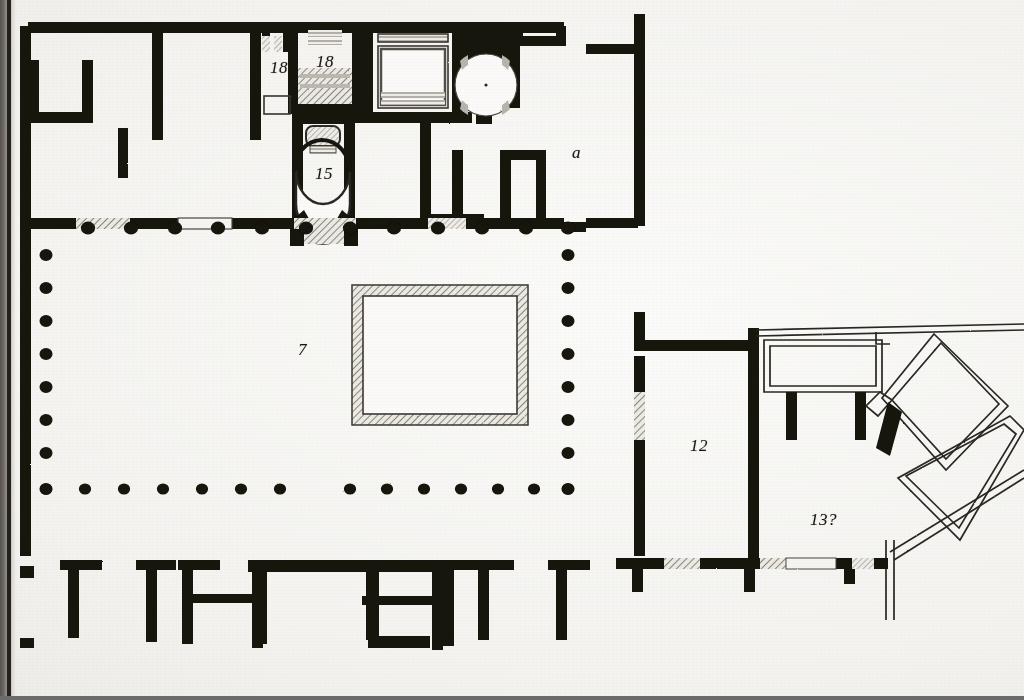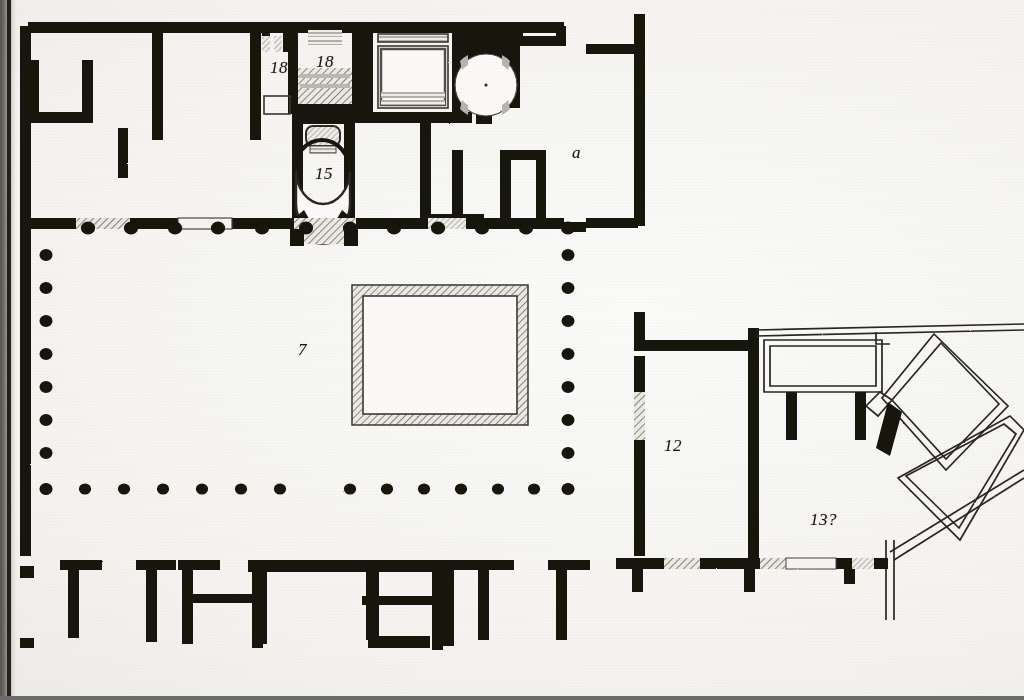--- a/index.html
+++ b/index.html
@@ -364,17 +364,17 @@
   <div id="paper-grain"></div>
   <div id="gutter"></div>
   <div id="gutter-line"></div>
 
   <div id="labels">
       <div class="lbl" style="left: 270px; top: 58px;">18</div>
       <div class="lbl" style="left: 316px; top: 52px;">18</div>
       <div class="lbl" style="left: 315px; top: 164px; text-align: right;">15</div>
       <div class="lbl" style="left: 572px; top: 143px;">a</div>
       <div class="lbl" style="left: 298px; top: 340px;">7</div>
-      <div class="lbl" style="left: 664px; top: 436px;">12</div>
+      <div class="lbl" style="left: 690px; top: 436px;">12</div>
       <div class="lbl" style="left: 810px; top: 510px; font-style: italic;">13?</div>
     </div>
 
 </div>
 
 </body></html>

